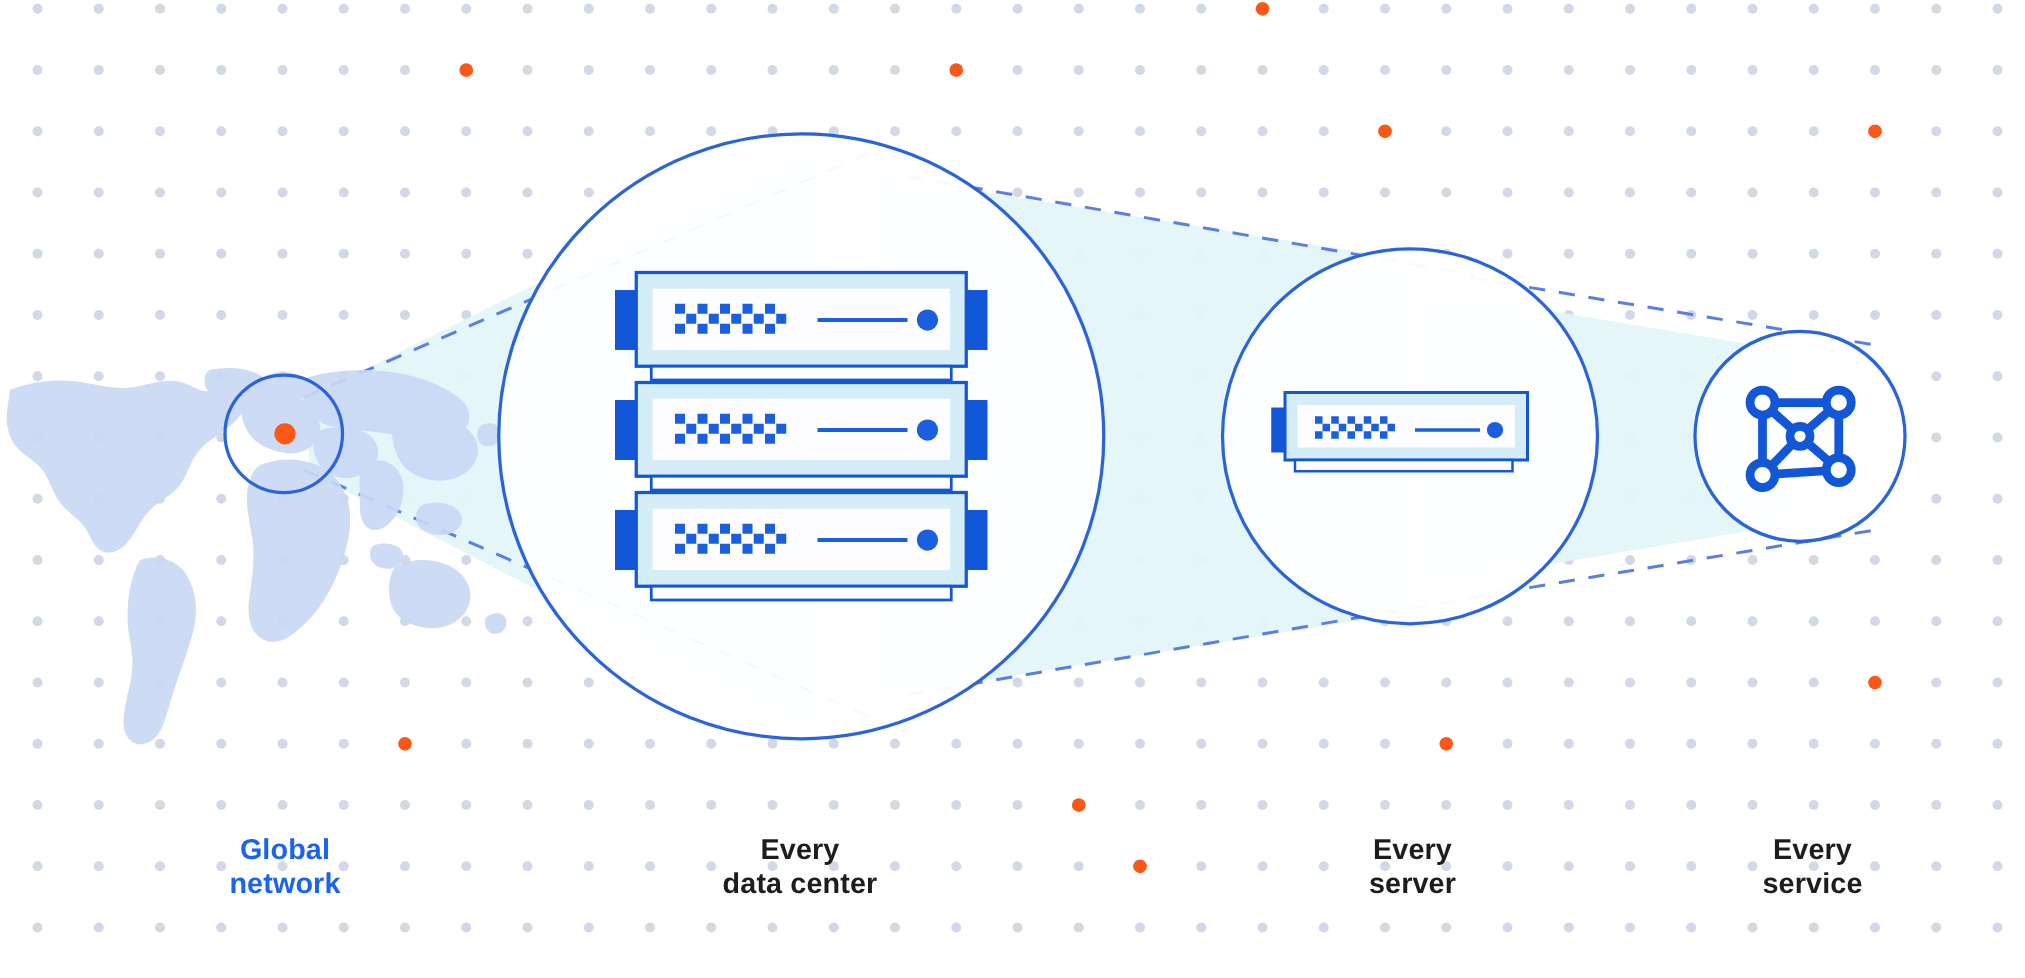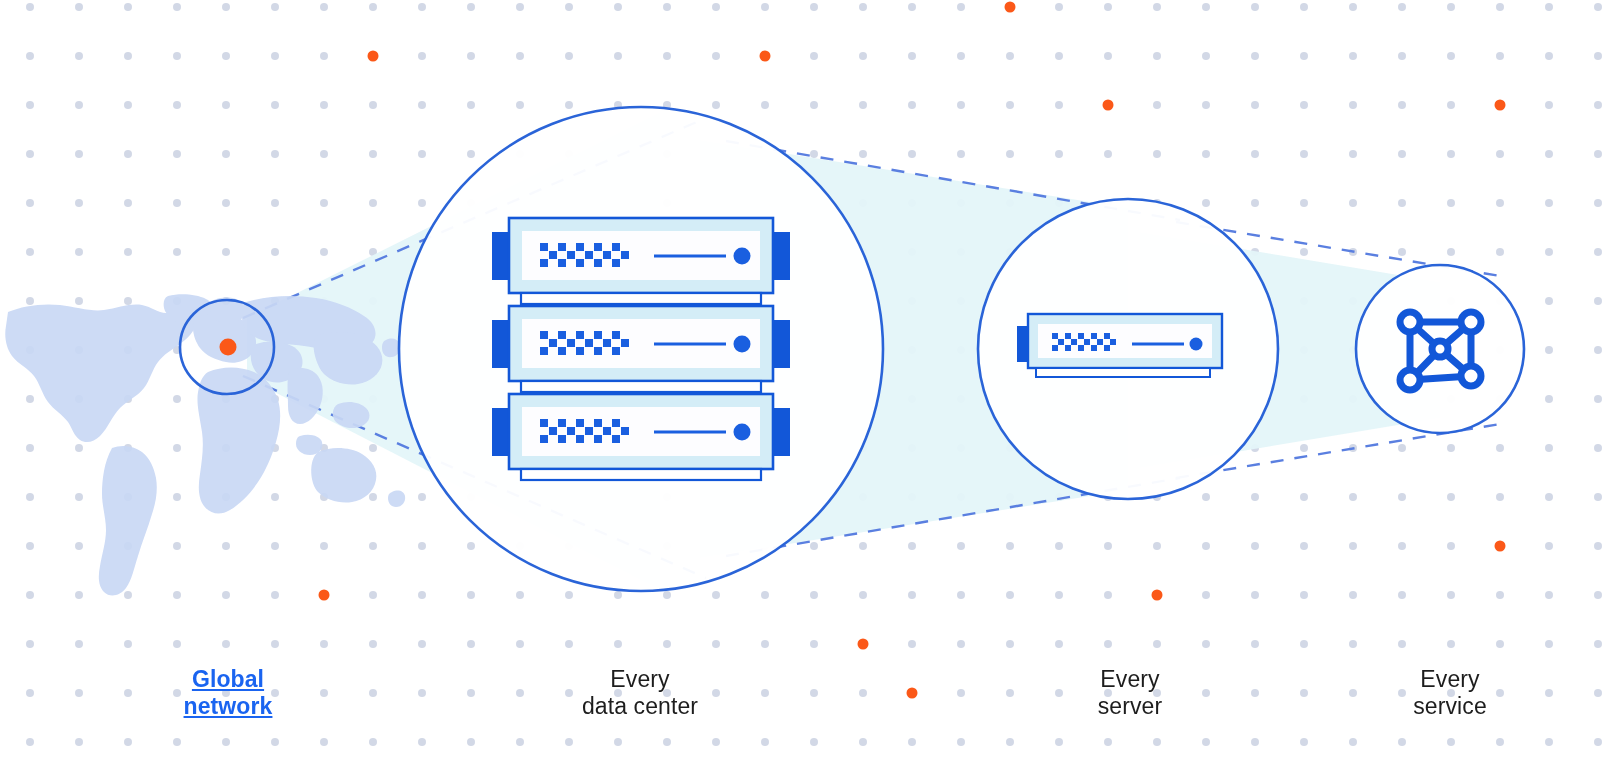--- a/index.html
+++ b/index.html
@@ -22,31 +22,31 @@
     left: 0;
     top: 0;
     width: 1620px;
     height: 782px;
   }
   .label {
     position: absolute;
     text-align: center;
     font-size: 23px;
     line-height: 27px;
-    font-weight: 400;
+    font-weight: 700;
     color: #1d1d1d;
     letter-spacing: 0.1px;
     white-space: pre-line;
     user-select: none;
   }
   .label.accent {
     color: #1a64f0;
     font-weight: 700;
   }
-  .lbl-global  { left: 128px;  top: 666px; width: 200px; text-decoration: underline; }
+  .lbl-global  { left: 128px;  top: 666px; width: 200px; }
   .lbl-dc      { left: 540px;  top: 666px; width: 200px; }
   .lbl-server  { left: 1030px; top: 666px; width: 200px; }
   .lbl-service { left: 1350px; top: 666px; width: 200px; }
 </style>
 </head>
 <body>
 
 <div id="stage">
 
   <svg id="bgdots" viewBox="0 0 1620 782" aria-hidden="true">

